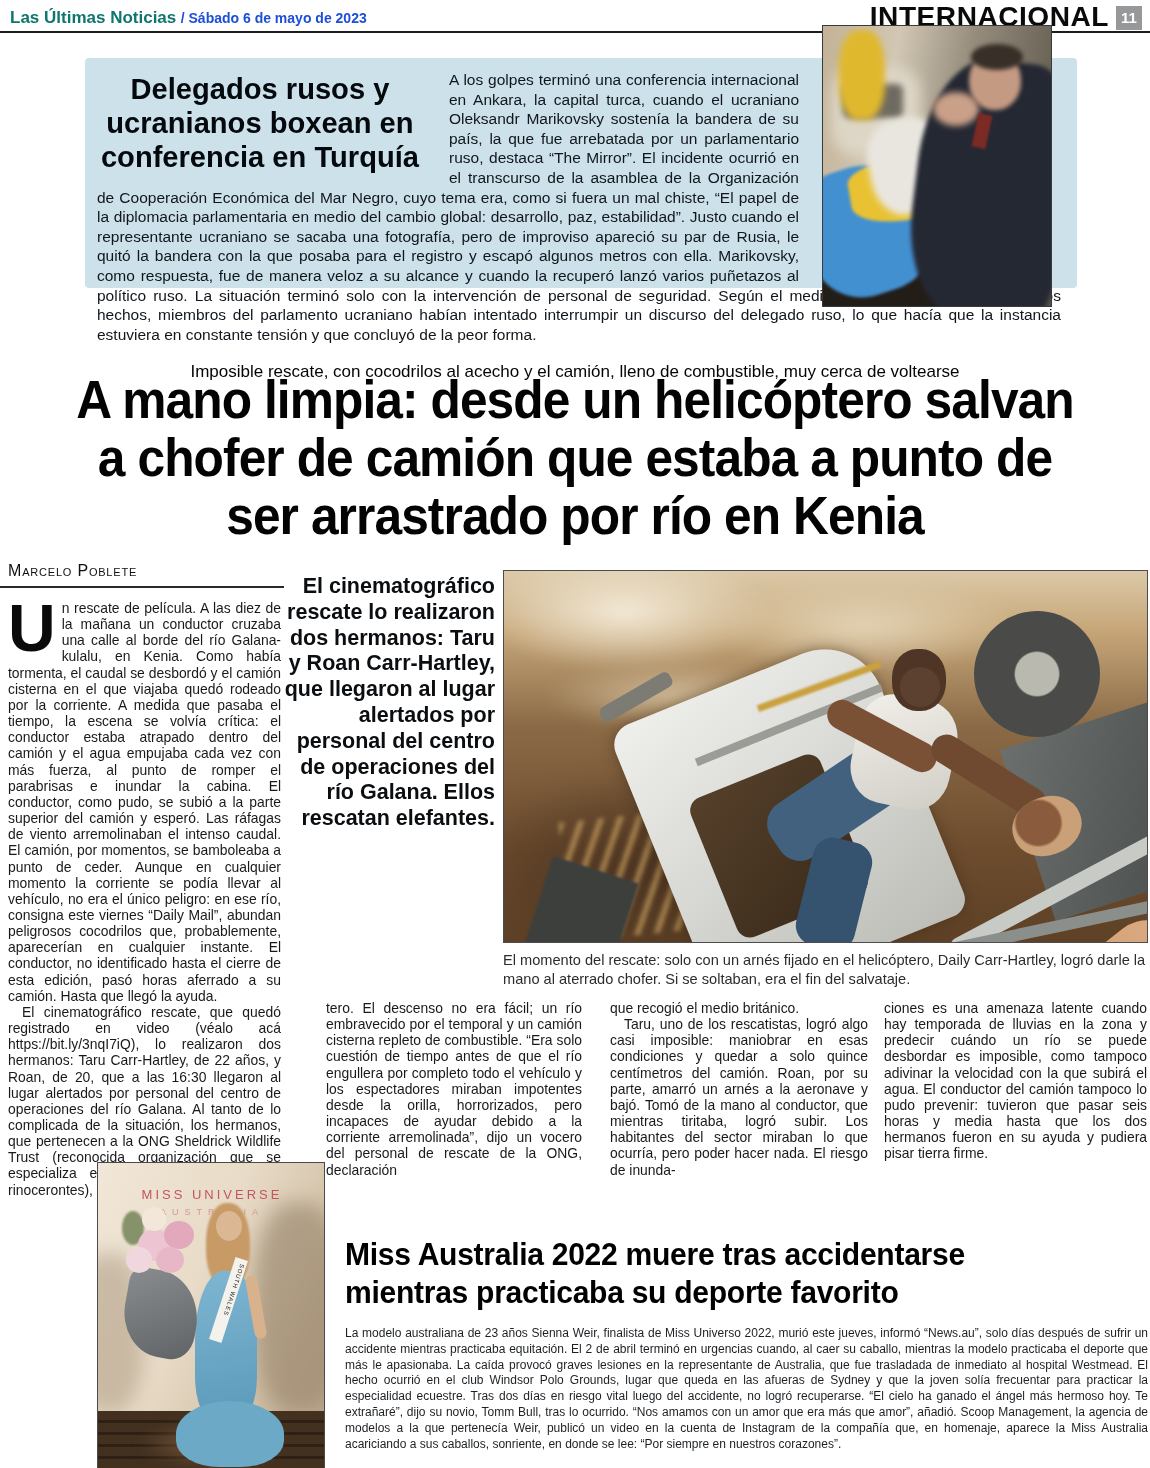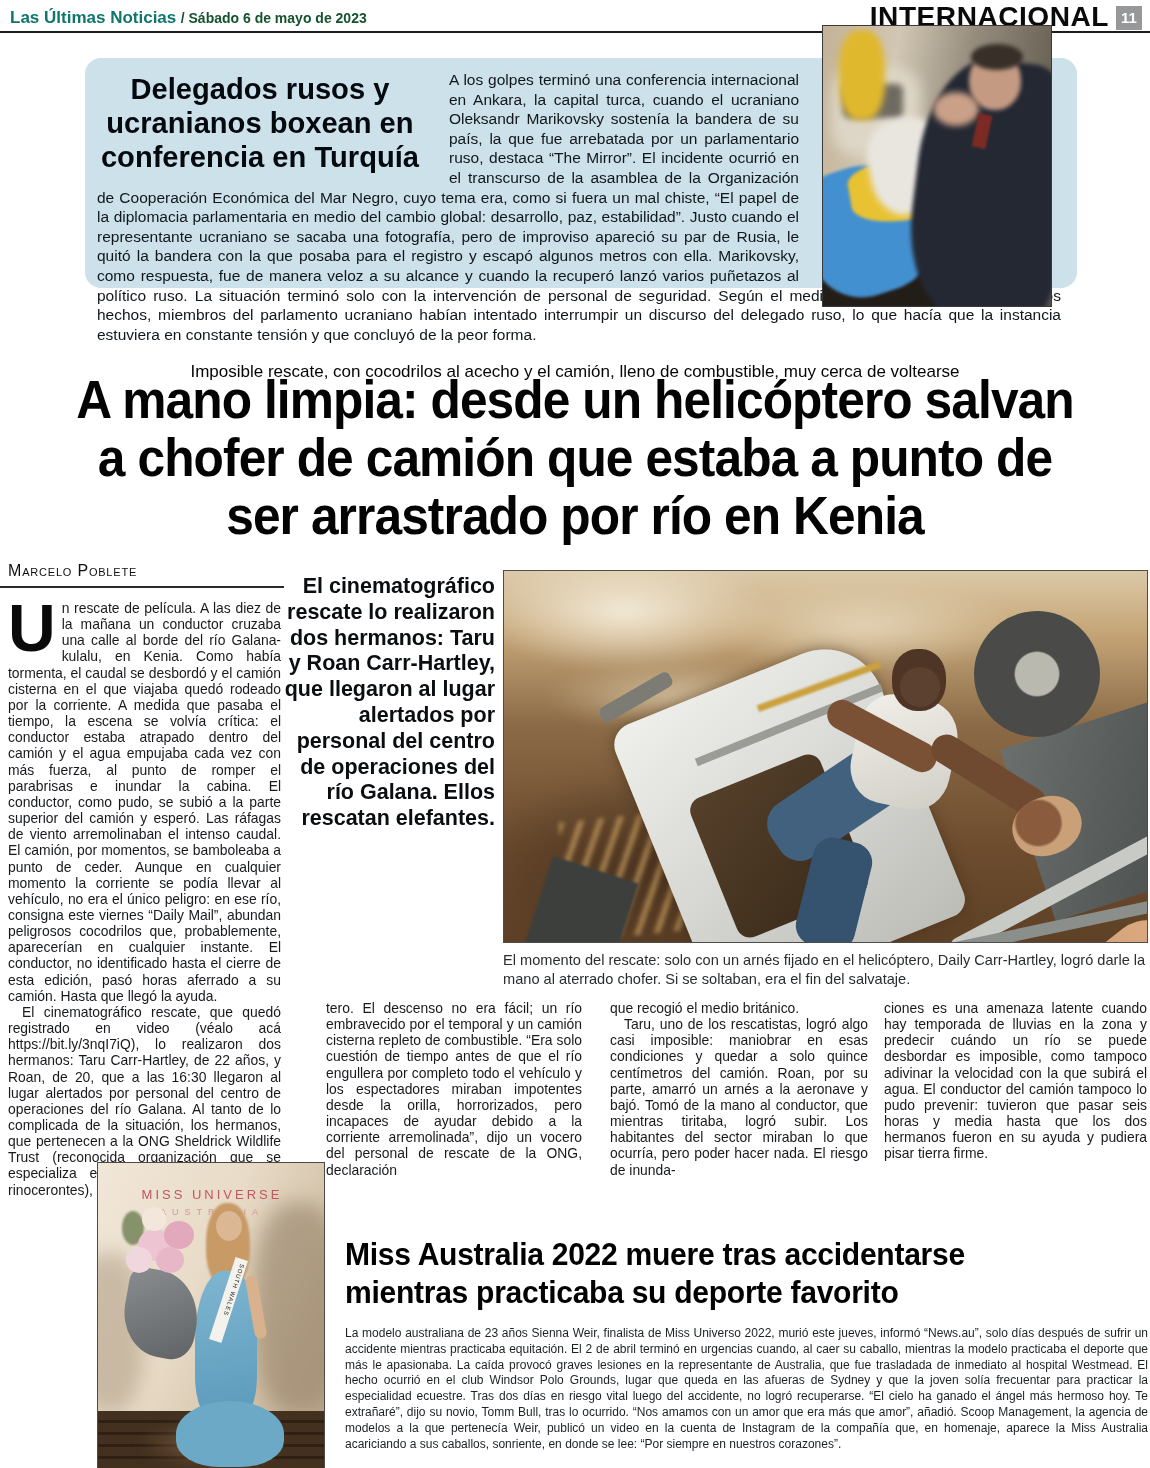--- a/index.html
+++ b/index.html
@@ -6,28 +6,28 @@
   html,body { background:#ffffff; }
   body {
     width:1150px; height:1468px; position:relative; overflow:hidden;
     font-family:"Liberation Sans", sans-serif; color:#1a1a1a;
   }
   .abs { position:absolute; }
 
   
   .mast-left { left:10px; top:8px; }
   .mast-name { font-size:17px; font-weight:700; color:#0f766e; }
-  .mast-date { font-size:14px; font-weight:700; color:#14532d; }
+  .mast-date { font-size:14px; font-weight:700; color:#1d4ed8; }
   .mast-rule { left:0; top:31px; width:1150px; height:2px; background:#1c1c1c; }
   .section-wrap { right:8px; top:2px; display:flex; align-items:center; gap:7px; }
   .section-label { font-size:27px; font-weight:700; letter-spacing:.5px; color:#0a0a0a; transform:scaleX(1.04); transform-origin:right center; }
   .page-badge { width:26px; height:24px; background:#97989a; color:#fff; font-size:15px; font-weight:700; display:flex; align-items:center; justify-content:center; }
 
   
-  .top-box { left:85px; top:58px; width:992px; height:230px; background:#cde1ea; border-radius:16px; padding:12px 16px 10px 12px; font-size:15.5px; line-height:19.6px; text-align:justify; color:#10161c; hyphens:auto; }
+  .top-box { left:85px; top:58px; width:992px; height:230px; background:#cde1ea; border-radius:4px; padding:12px 16px 10px 12px; font-size:15.5px; line-height:19.6px; text-align:justify; color:#10161c; hyphens:auto; }
   .tb-head { float:left; width:336px; margin:2px 16px 6px 0; text-align:center; font-size:30px; line-height:34px; font-weight:700; color:#04090e; transform:scaleX(.97); transform-origin:0 0; }
   .tb-spacer { float:right; width:252px; height:208px; margin-left:10px; }
 
   
   .fight-photo { left:822px; top:25px; width:230px; height:282px; border:1px solid #3a3a3a; overflow:hidden; background:linear-gradient(100deg,#c3b296 0%,#d2c7b4 28%,#968d7d 55%,#6e675a 82%,#56514a 100%); }
   .fight-photo > div { position:absolute; }
   .fp-window { left:8px; top:40px; width:90px; height:90px; background:#ddd6c6; filter:blur(7px); border-radius:30%; }
   .fp-copier { left:20px; top:58px; width:60px; height:34px; background:#6f6a61; filter:blur(3px); border-radius:6px; }
   .fp-suit { left:92px; top:34px; width:150px; height:260px; background:#242833; border-radius:42% 30% 20% 40%; transform:rotate(7deg); filter:blur(2px); }
   .fp-head { left:146px; top:26px; width:52px; height:58px; background:#c49a83; border-radius:48%; filter:blur(2px); }

